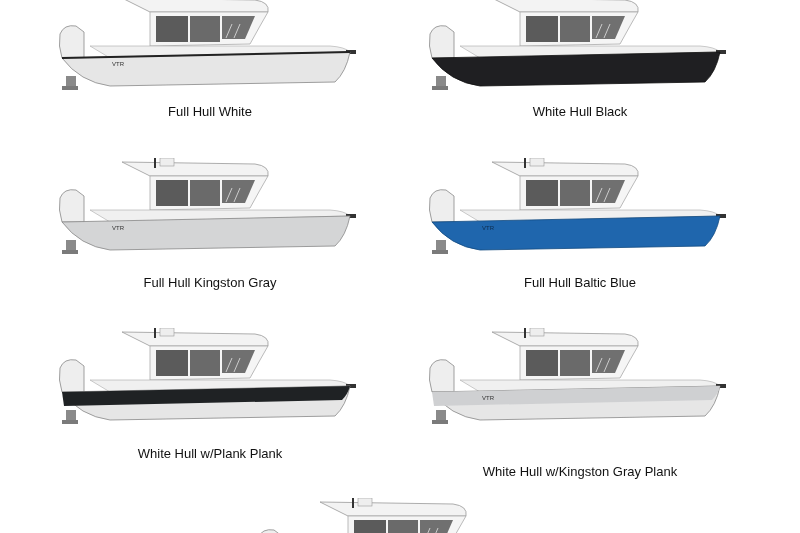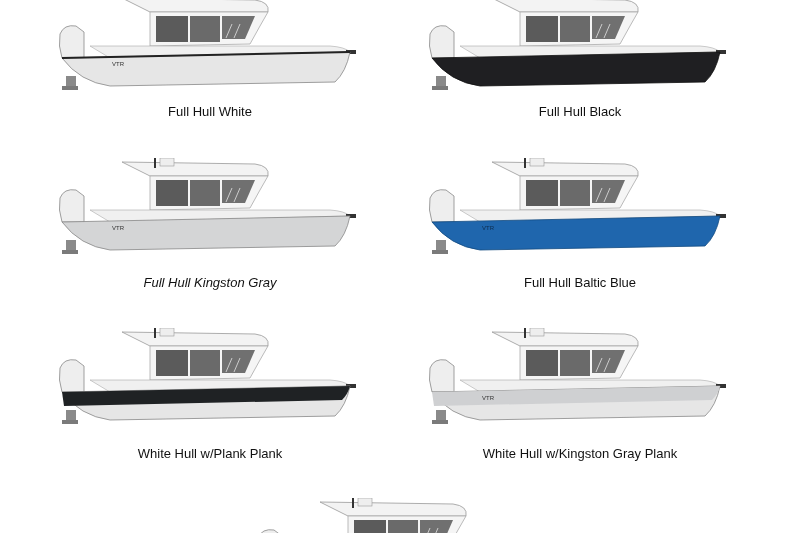--- a/index.html
+++ b/index.html
@@ -43,32 +43,32 @@
     <text x="62" y="72" font-size="6" font-family="Liberation Sans, sans-serif" fill="#333">VTR</text>
   </svg>
   <div class="caption" style="top:110px;">Full Hull White</div>
 </div>
 
 <div class="cell" style="left:420px;top:-6px;">
   <svg class="boat" viewBox="0 0 320 110">
     <use href="#boat-top"></use>
     <path d="M12 64 L300 58 Q296 78 285 88 L60 92 Q30 88 12 64 Z" fill="#1f1f22" stroke="#111" stroke-width="0.8"></path>
   </svg>
-  <div class="caption" style="top:110px;">Full Hull Black</div>
+  <div class="caption" style="top:110px;">White Hull Black</div>
 </div>
 
 <div class="cell" style="left:50px;top:158px;">
   <svg class="boat" viewBox="0 0 320 110">
     <use href="#boat-top"></use>
     <rect x="104" y="0" width="2" height="10" fill="#333"></rect>
     <rect x="110" y="0" width="14" height="8" fill="#eee" stroke="#999" stroke-width="0.6"></rect>
     <path d="M12 64 L300 58 Q296 78 285 88 L60 92 Q30 88 12 64 Z" fill="#d4d5d6" stroke="#888" stroke-width="0.8"></path>
     <text x="62" y="72" font-size="6" font-family="Liberation Sans, sans-serif" fill="#333">VTR</text>
   </svg>
-  <div class="caption" style="top:117px;font-style:italic;">Full Hull Kingston Gray</div>
+  <div class="caption" style="top:117px;">Full Hull Kingston Gray</div>
 </div>
 
 <div class="cell" style="left:420px;top:158px;">
   <svg class="boat" viewBox="0 0 320 110">
     <use href="#boat-top"></use>
     <rect x="104" y="0" width="2" height="10" fill="#333"></rect>
     <rect x="110" y="0" width="14" height="8" fill="#eee" stroke="#999" stroke-width="0.6"></rect>
     <path d="M12 64 L300 58 Q296 78 285 88 L60 92 Q30 88 12 64 Z" fill="#1f66ad" stroke="#124a80" stroke-width="0.8"></path>
     <text x="62" y="72" font-size="6" font-family="Liberation Sans, sans-serif" fill="#0d2c4d">VTR</text>
   </svg>
@@ -88,21 +88,21 @@
 
 <div class="cell" style="left:420px;top:328px;">
   <svg class="boat" viewBox="0 0 320 110">
     <use href="#boat-top"></use>
     <rect x="104" y="0" width="2" height="10" fill="#333"></rect>
     <rect x="110" y="0" width="14" height="8" fill="#eee" stroke="#999" stroke-width="0.6"></rect>
     <path d="M12 64 L300 58 Q296 78 285 88 L60 92 Q30 88 12 64 Z" fill="#e6e6e6" stroke="#888" stroke-width="0.8"></path>
     <path d="M12 64 L300 58 Q298 66 292 72 L14 78 Z" fill="#cfd0d2"></path>
     <text x="62" y="72" font-size="6" font-family="Liberation Sans, sans-serif" fill="#333">VTR</text>
   </svg>
-  <div class="caption" style="top:118px;">White Hull w/Kingston Gray Plank</div>
+  <div class="caption" style="top:136px;">White Hull w/Kingston Gray Plank</div>
 </div>
 
 <div class="cell" style="left:248px;top:498px;">
   <svg class="boat" viewBox="0 0 320 110">
     <use href="#boat-top"></use>
     <rect x="104" y="0" width="2" height="10" fill="#333"></rect>
     <rect x="110" y="0" width="14" height="8" fill="#eee" stroke="#999" stroke-width="0.6"></rect>
   </svg>
 </div>
 

